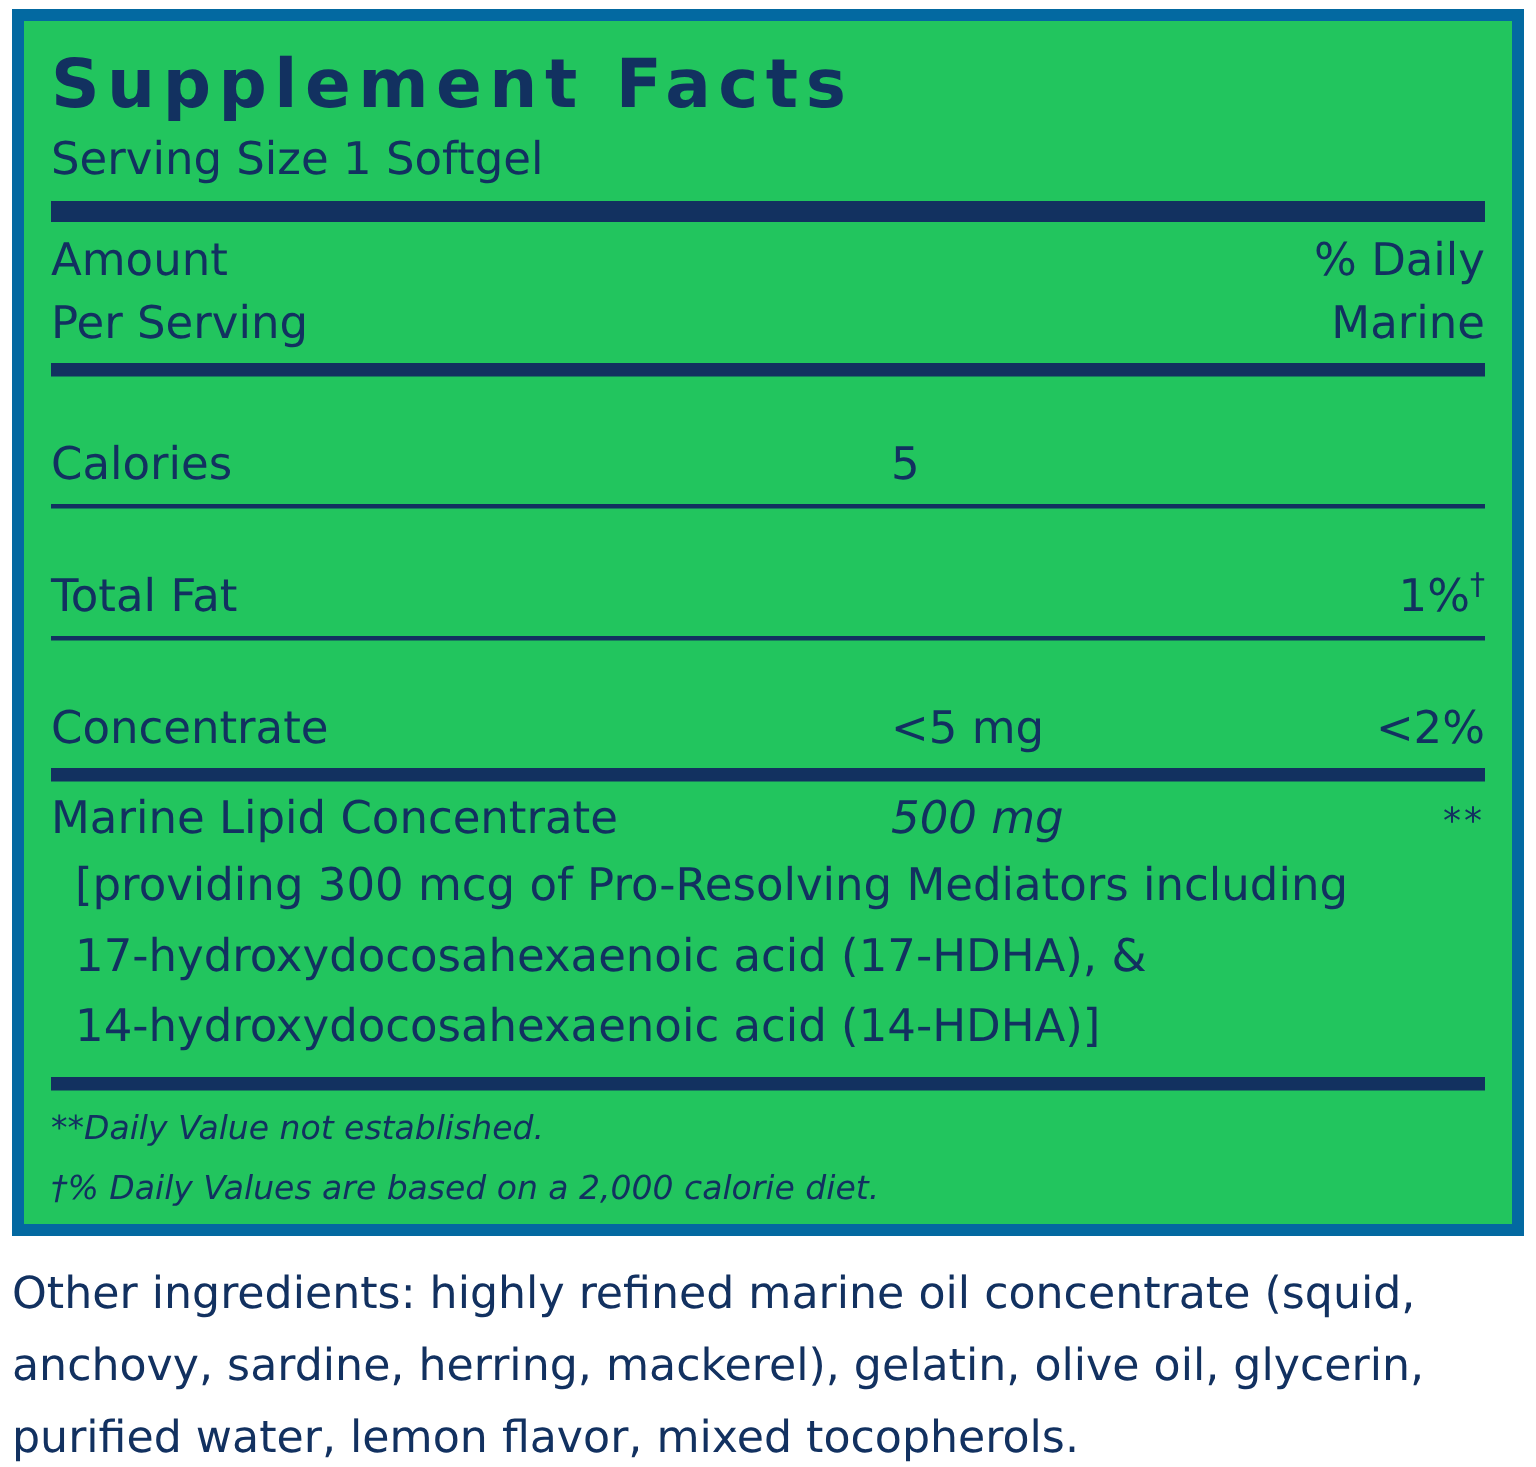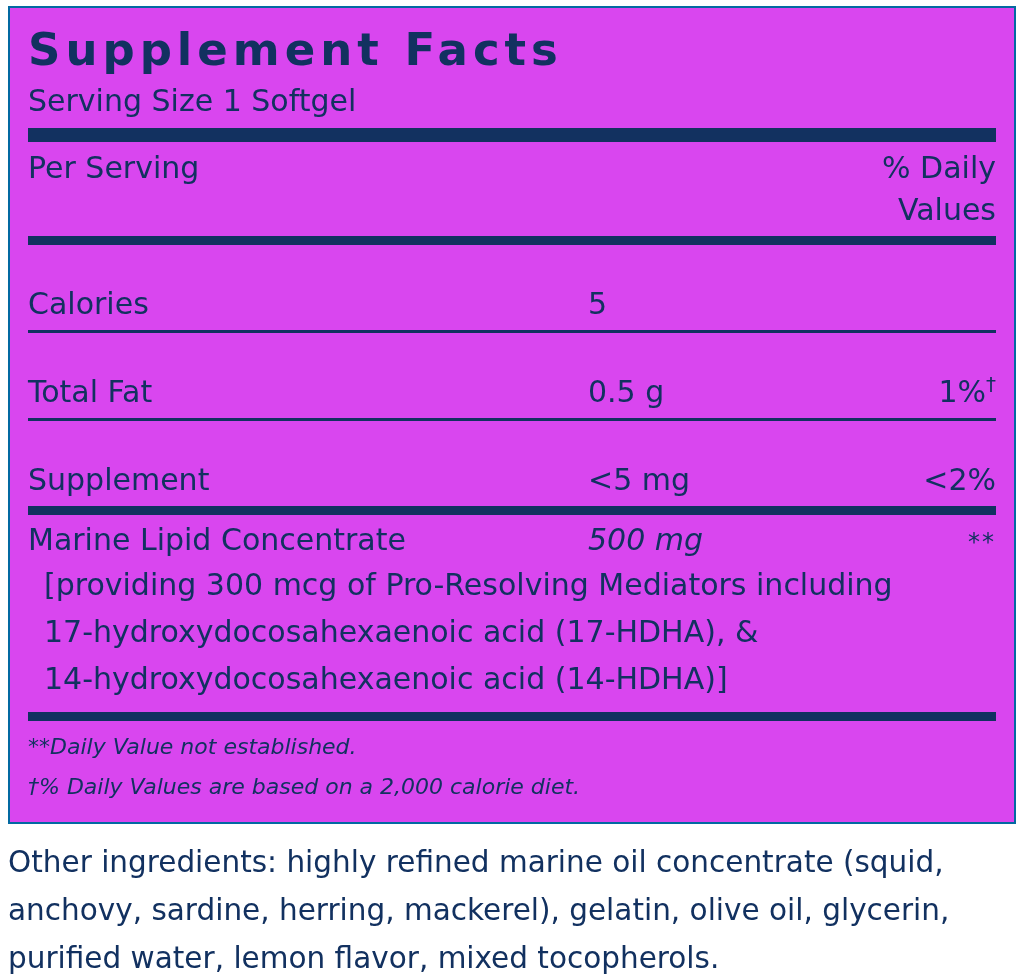--- a/index.html
+++ b/index.html
@@ -22,22 +22,22 @@
   }
 
   
   .panel {
     position: absolute;
     left: 8px;
     top: 6px;
     width: 1008px;
     height: 818px;
     box-sizing: border-box;
-    border: 2px solid #0369a1;
-    background: #d946ef;
+    border: 8px solid #0369a1;
+    background: #22c55e;
   }
   .panel-inner {
     padding: 8px 18px 0 18px;
   }
 
   .sf-title {
     font-size: 45px;
     line-height: 56px;
     font-weight: 700;
     letter-spacing: 5px;
@@ -175,48 +175,48 @@
     <div class="panel-inner">
 
       <div class="sf-title">Supplement Facts</div>
 
       <div class="serving-size">Serving Size 1 Softgel</div>
 
       <div class="rule-thick"></div>
 
       <div class="hdr">
         <div class="left">
+          <div>Amount</div>
           <div>Per Serving</div>
         </div>
         <div class="right">
           <div>% Daily</div>
-          <div>Values</div>
+          <div>Marine</div>
         </div>
       </div>
 
       <div class="rule-med"></div>
 
       <div class="row">
         <div class="name">Calories</div>
         <div class="amount">5</div>
         <div class="dv"></div>
       </div>
 
       <div class="rule-thin"></div>
 
       <div class="row">
         <div class="name">Total Fat</div>
-        <div class="amount">0.5 g</div>
         <div class="dv"><span>1%</span><sup>†</sup></div>
       </div>
 
       <div class="rule-thin"></div>
 
       <div class="row">
-        <div class="name">Supplement</div>
+        <div class="name">Concentrate</div>
         <div class="amount">&lt;5 mg</div>
         <div class="dv">&lt;2%</div>
       </div>
 
       <div class="rule-med"></div>
 
       <div class="block">
         <div class="main">
           <div class="name">Marine Lipid Concentrate</div>
           <div class="amount">500 mg</div>

